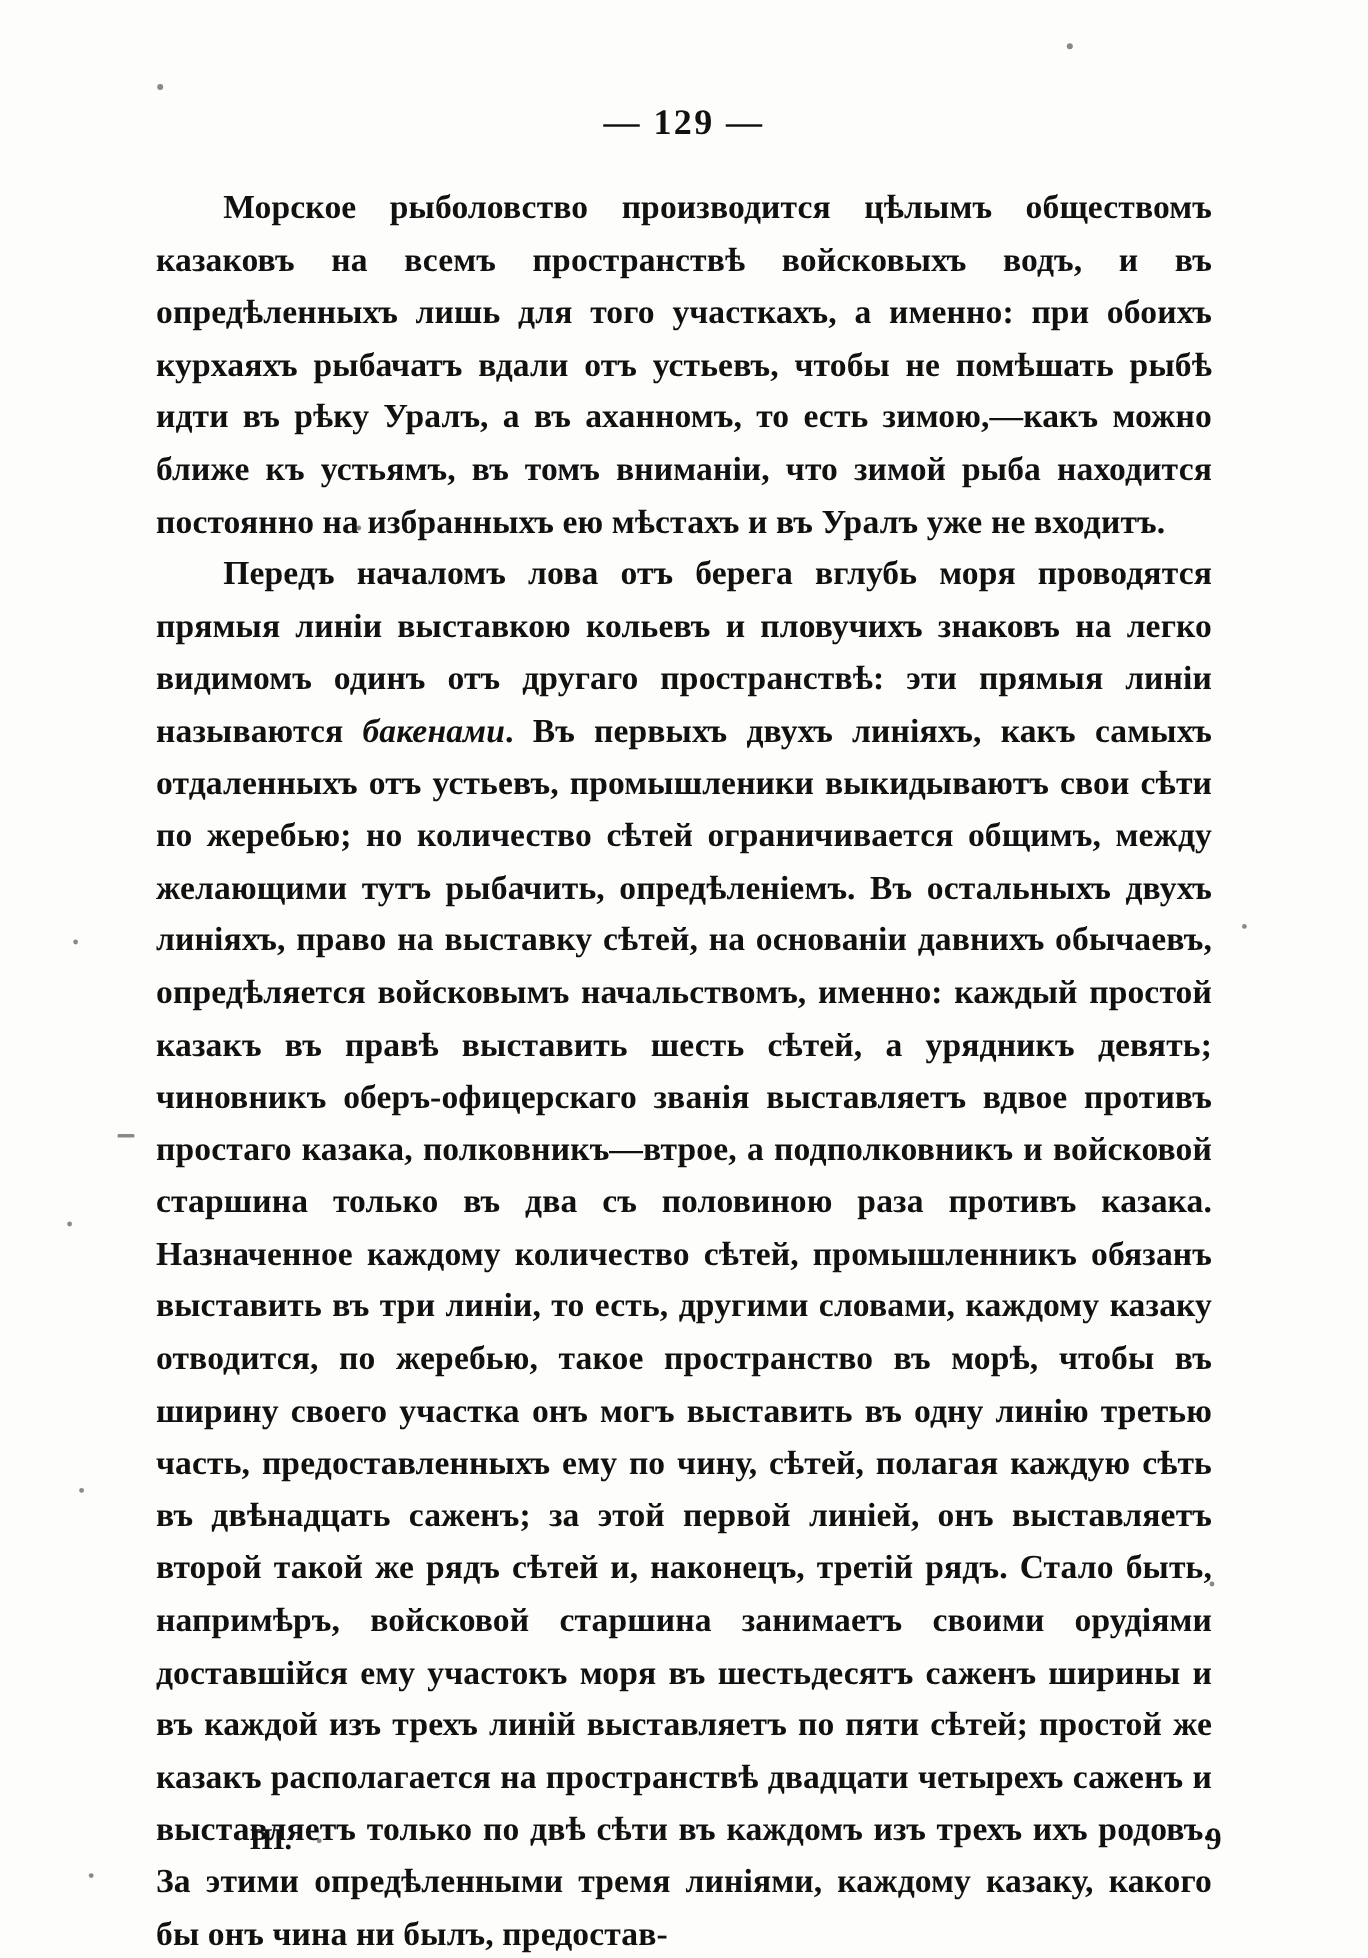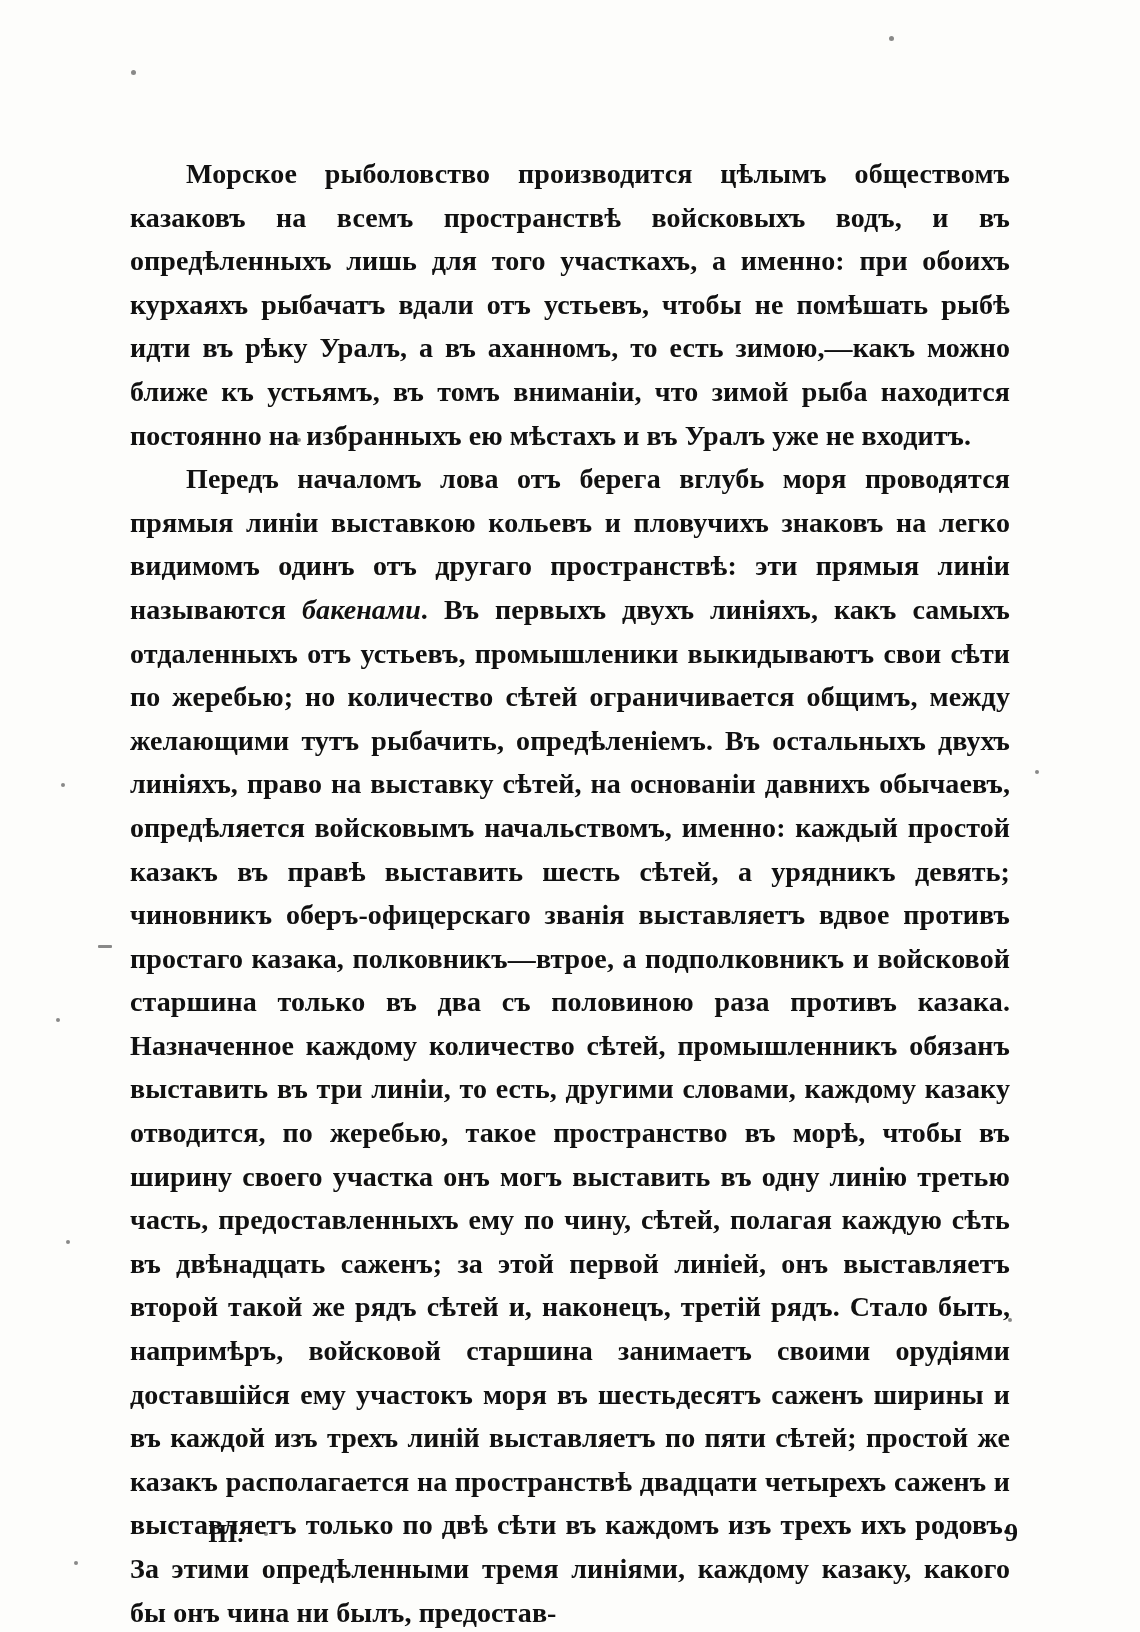--- a/index.html
+++ b/index.html
@@ -83,20 +83,21 @@
   <div class="speck" style="left:297px; top:438px; width:4px; height:4px;"></div>
   <div class="speck" style="left:61px; top:783px; width:4px; height:4px;"></div>
   <div class="speck" style="left:56px; top:1018px; width:4px; height:4px;"></div>
   <div class="speck" style="left:66px; top:1240px; width:4px; height:4px;"></div>
   <div class="speck" style="left:1008px; top:1318px; width:4px; height:4px;"></div>
   <div class="speck" style="left:1035px; top:770px; width:4px; height:4px;"></div>
   <div class="speck" style="left:74px; top:1561px; width:4px; height:4px;"></div>
   <div class="speck" style="left:264px; top:1532px; width:4px; height:4px;"></div>
   <div class="speck" style="left:98px; top:945px; width:14px; height:3px; border-radius:1px;"></div>
 
+  <div class="page-number">— 129 —</div>
 
   <div class="body-text">
     <p>Морское рыболовство производится цѣлымъ обществомъ казаковъ на всемъ пространствѣ войсковыхъ водъ, и въ опредѣленныхъ лишь для того участкахъ, а именно: при обоихъ курхаяхъ рыбачатъ вдали отъ устьевъ, чтобы не помѣшать рыбѣ идти въ рѣку Уралъ, а въ аханномъ, то есть зимою,—какъ можно ближе къ устьямъ, въ томъ вниманіи, что зимой рыба находится постоянно на избранныхъ ею мѣстахъ и въ Уралъ уже не входитъ.</p>
     <p>Передъ началомъ лова отъ берега вглубь моря проводятся прямыя линіи выставкою кольевъ и пловучихъ знаковъ на легко видимомъ одинъ отъ другаго пространствѣ: эти прямыя линіи называются <i>бакенами</i>. Въ первыхъ двухъ линіяхъ, какъ самыхъ отдаленныхъ отъ устьевъ, промышленики выкидываютъ свои сѣти по жеребью; но количество сѣтей ограничивается общимъ, между желающими тутъ рыбачить, опредѣленіемъ. Въ остальныхъ двухъ линіяхъ, право на выставку сѣтей, на основаніи давнихъ обычаевъ, опредѣляется войсковымъ начальствомъ, именно: каждый простой казакъ въ правѣ выставить шесть сѣтей, а урядникъ девять; чиновникъ оберъ-офицерскаго званія выставляетъ вдвое противъ простаго казака, полковникъ—втрое, а подполковникъ и войсковой старшина только въ два съ половиною раза противъ казака. Назначенное каждому количество сѣтей, промышленникъ обязанъ выставить въ три линіи, то есть, другими словами, каждому казаку отводится, по жеребью, такое пространство въ морѣ, чтобы въ ширину своего участка онъ могъ выставить въ одну линію третью часть, предоставленныхъ ему по чину, сѣтей, полагая каждую сѣть въ двѣнадцать саженъ; за этой первой линіей, онъ выставляетъ второй такой же рядъ сѣтей и, наконецъ, третій рядъ. Стало быть, напримѣръ, войсковой старшина занимаетъ своими орудіями доставшійся ему участокъ моря въ шестьдесятъ саженъ ширины и въ каждой изъ трехъ линій выставляетъ по пяти сѣтей; простой же казакъ располагается на пространствѣ двадцати четырехъ саженъ и выставляетъ только по двѣ сѣти въ каждомъ изъ трехъ ихъ родовъ. За этими опредѣленными тремя линіями, каждому казаку, какого бы онъ чина ни былъ, предостав-</p>
   </div>
 
   <div class="footer-left">III.</div>
   <div class="footer-right">9</div>
 
 </div>

